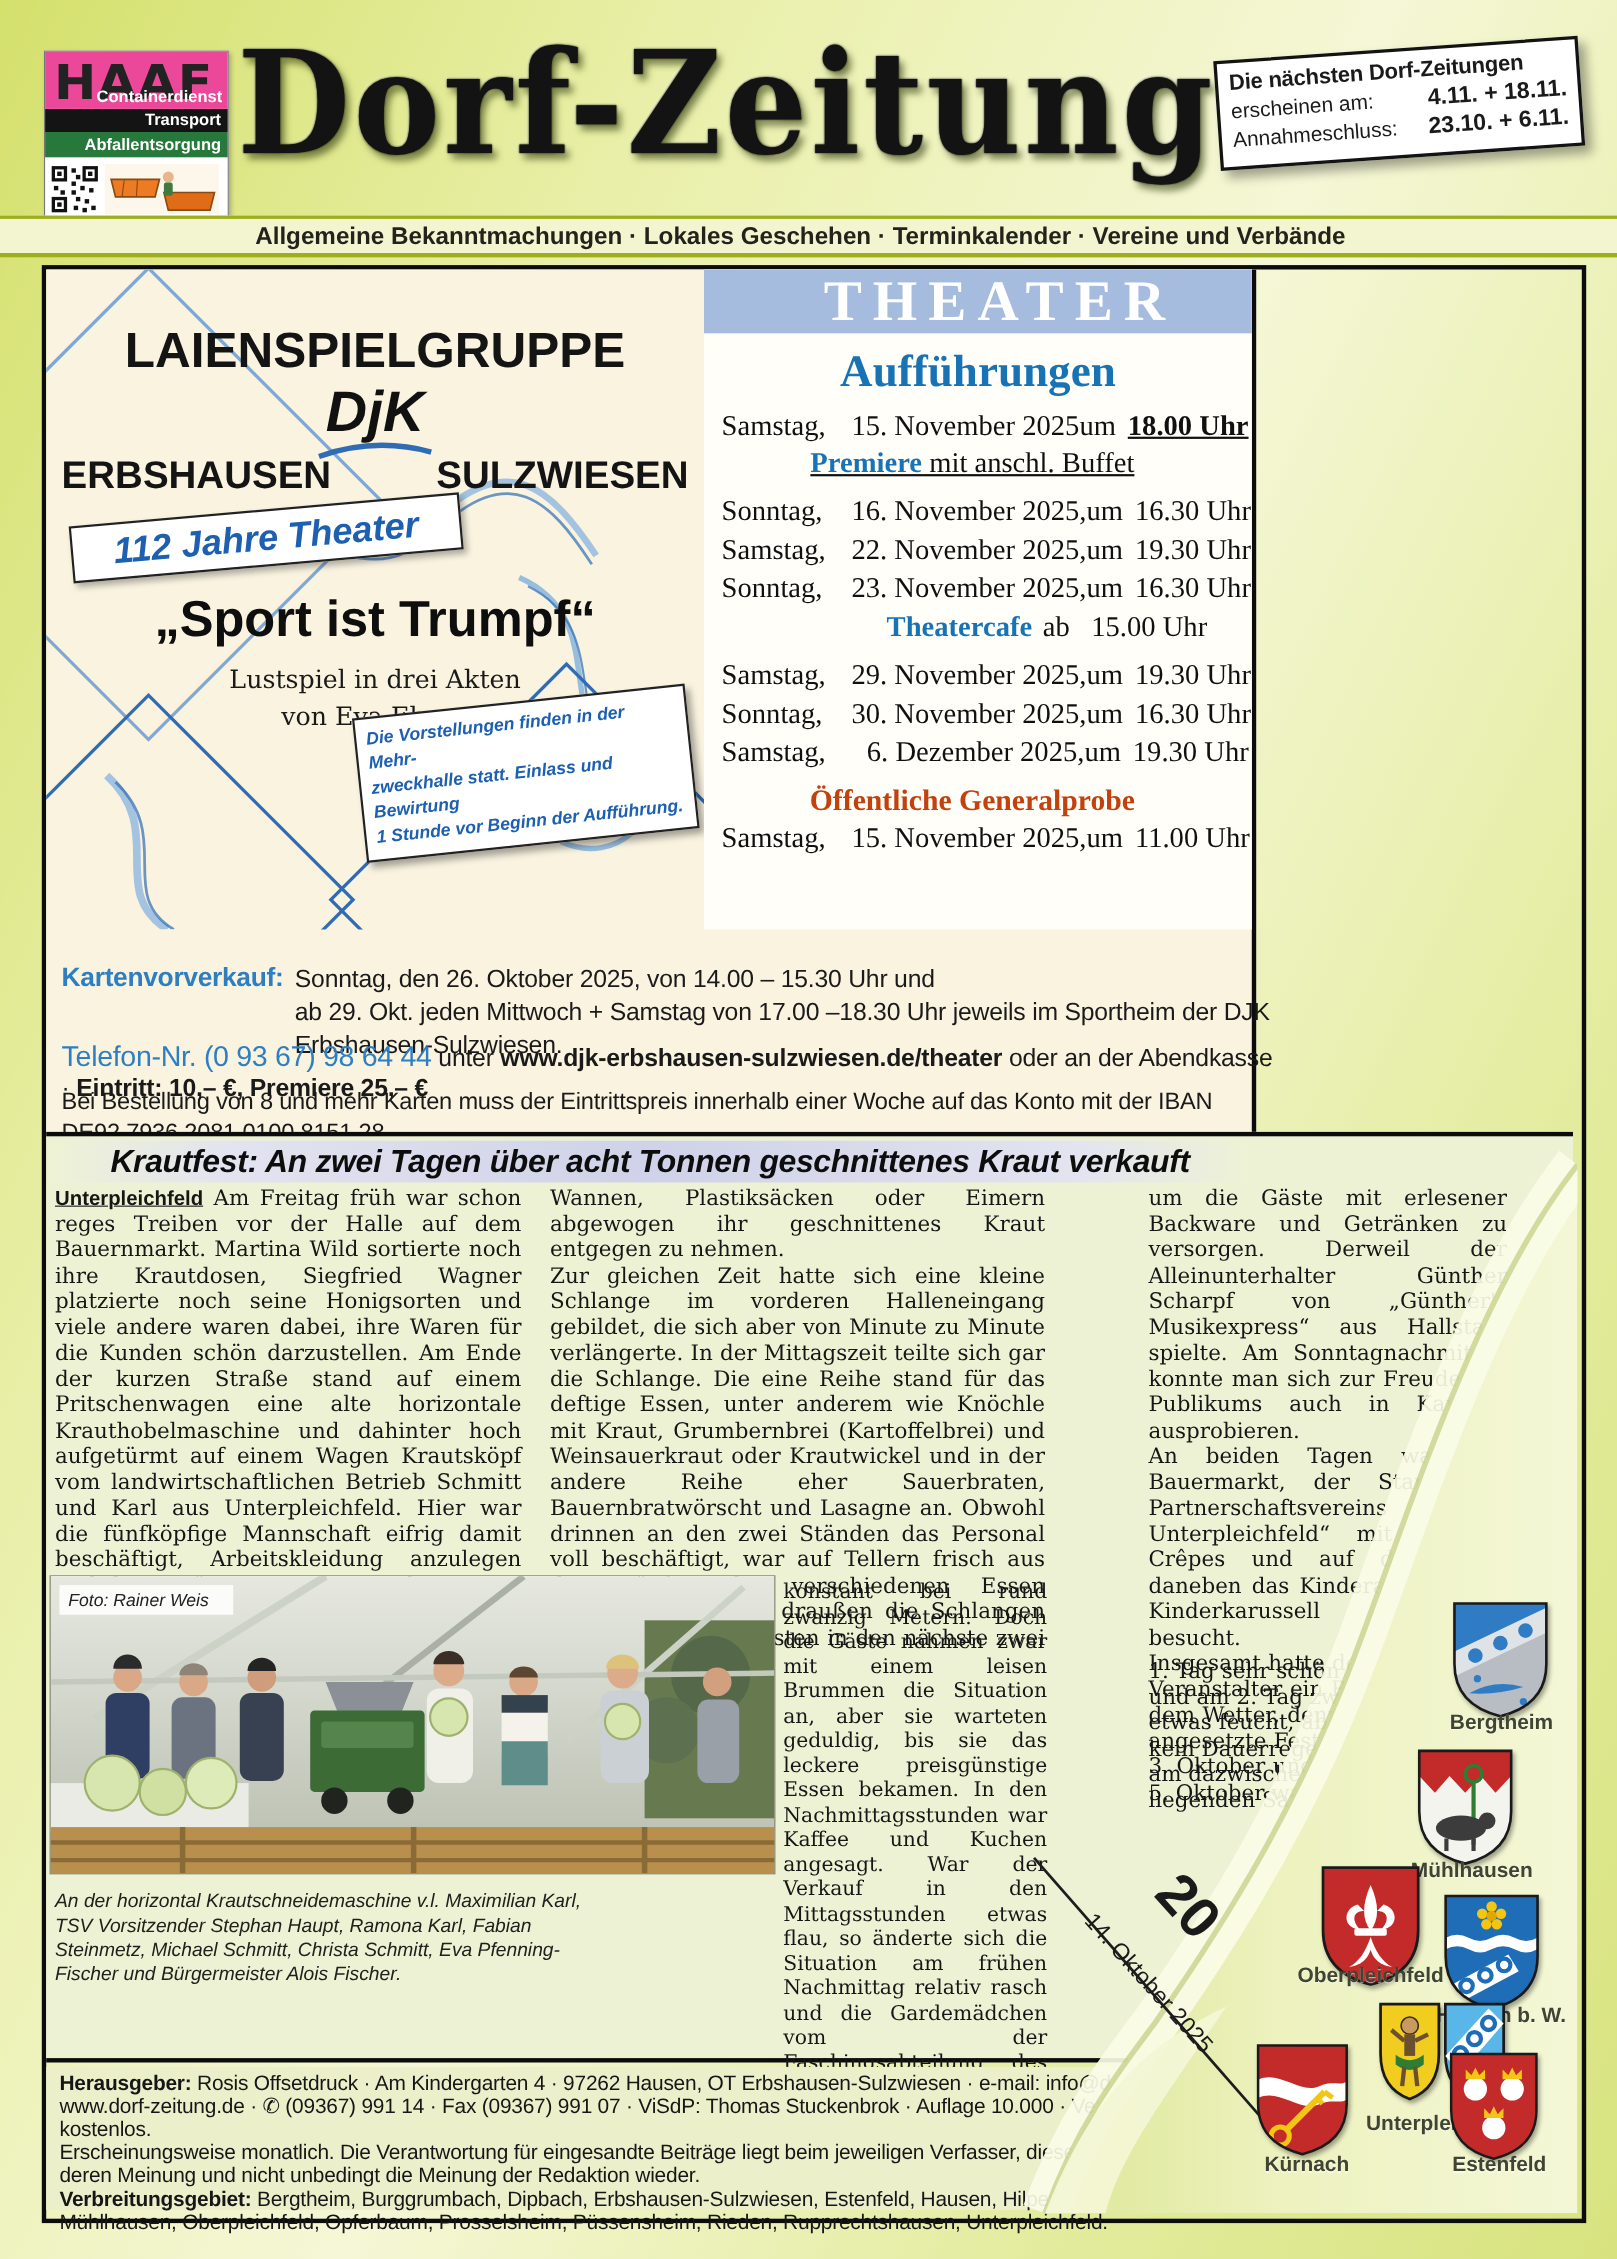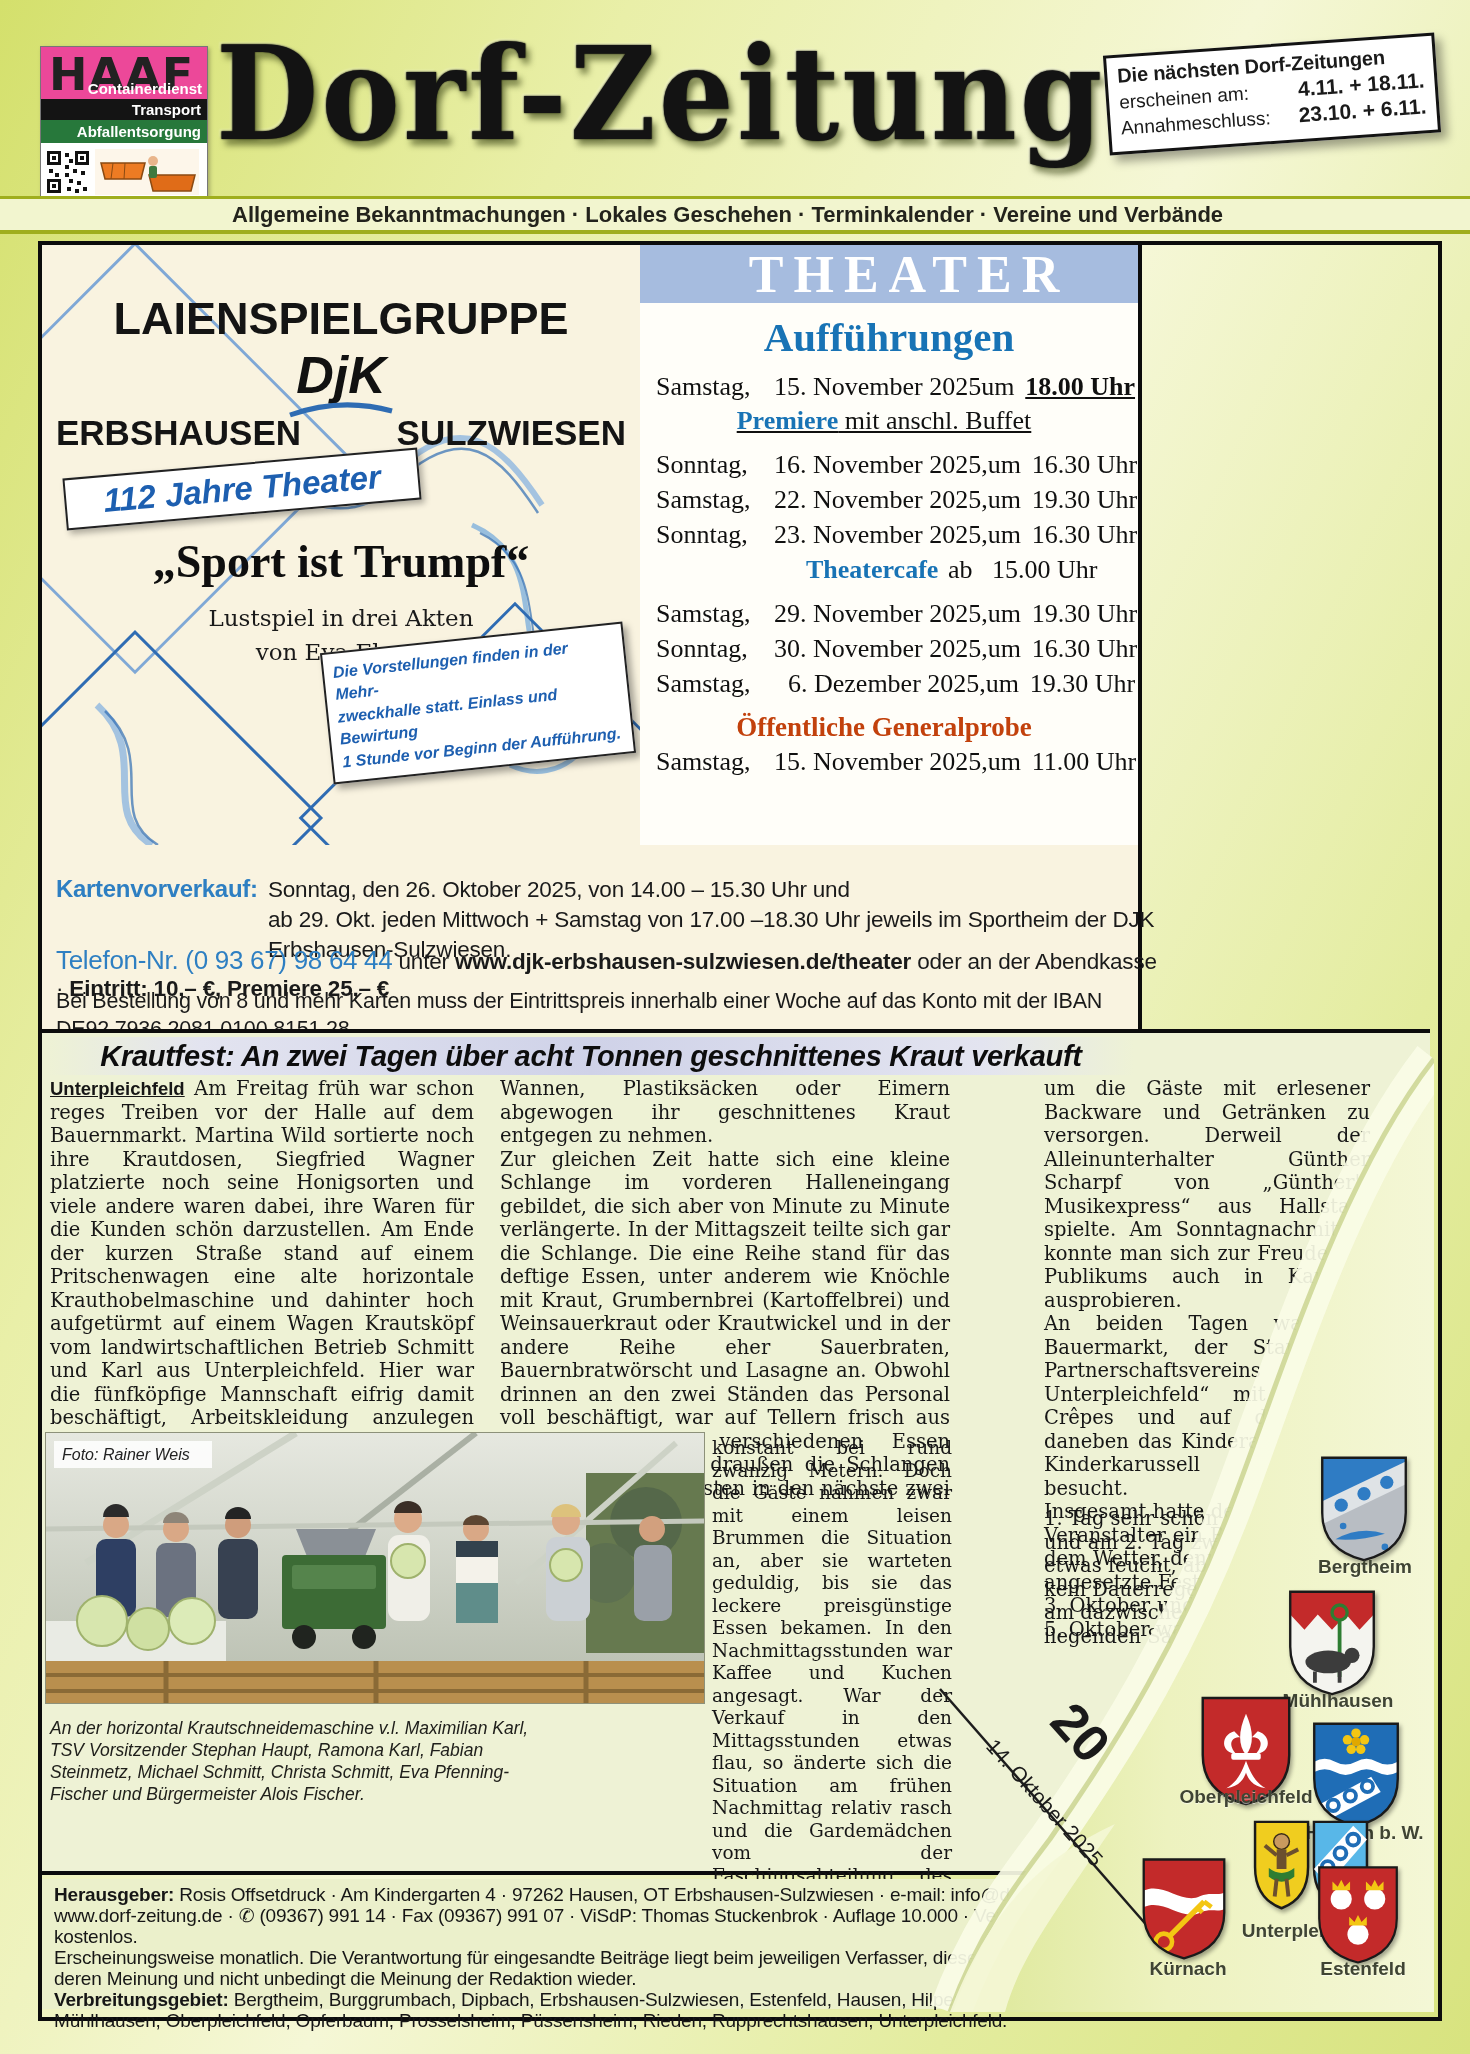--- a/index.html
+++ b/index.html
@@ -42,21 +42,21 @@
   .theater-sec{left:0;top:0;width:1096px;height:784px;background:#f9f3e0;border-right:4px solid #0c0c0c;}
   .poster{left:0;top:0;width:598px;height:600px;overflow:hidden;}
   .dia{position:absolute;border:3px solid #2f6cb3;transform:rotate(45deg);}
   .p-group{left:0;top:48px;width:598px;text-align:center;font-weight:bold;font-size:45px;letter-spacing:0px;color:#141414;}
   .p-club{left:0;top:100px;width:598px;text-align:center;font-weight:bold;font-style:italic;font-size:52px;color:#111;}
   .p-towns{left:0;top:168px;width:598px;display:flex;justify-content:space-between;padding:0 14px;box-sizing:border-box;
            font-weight:bold;font-size:35px;color:#141414;}
   .p-banner{left:22px;top:218px;width:344px;background:#fff;border:2px solid #222;transform:rotate(-5deg);
             box-shadow:3px 4px 6px rgba(0,0,0,.3);text-align:center;padding:5px 4px;
             color:#1d5fb0;font-weight:bold;font-style:italic;font-size:33px;}
-  .p-title{left:0;top:290px;width:598px;text-align:center;font-family:Liberation Serif, serif;font-weight:bold;font-size:46px;color:#0e0e0e;}
+  .p-title{left:0;top:290px;width:598px;text-align:center;font-family:Liberation Sans, sans-serif;font-weight:bold;font-size:46px;color:#0e0e0e;}
   .p-sub1{left:0;top:360px;width:598px;text-align:center;font-family:"DejaVu Serif",serif;font-size:23px;}
   .p-sub2{left:0;top:394px;width:598px;text-align:center;font-family:"DejaVu Serif",serif;font-size:23px;}
   .p-note{left:284px;top:392px;width:282px;background:#fff;border:2px solid #222;transform:rotate(-6deg);
           box-shadow:4px 5px 7px rgba(0,0,0,.35);padding:8px 9px;color:#1d5fb0;font-weight:bold;font-style:italic;
           font-size:16px;line-height:1.4;}
 
   .sched{left:598px;top:0;width:498px;height:600px;background:#fffef9;}
   .th-band{height:58px;background:#a6bcdf;display:flex;align-items:center;justify-content:center;padding-left:40px;}
   .th-band span{color:#fff;font-family:"Liberation Serif",serif;font-weight:600;font-size:52px;letter-spacing:10px;}
   .s-title{margin-top:10px;text-align:center;color:#1873b5;font-weight:bold;font-size:41px;font-family:"Liberation Serif",serif;}

